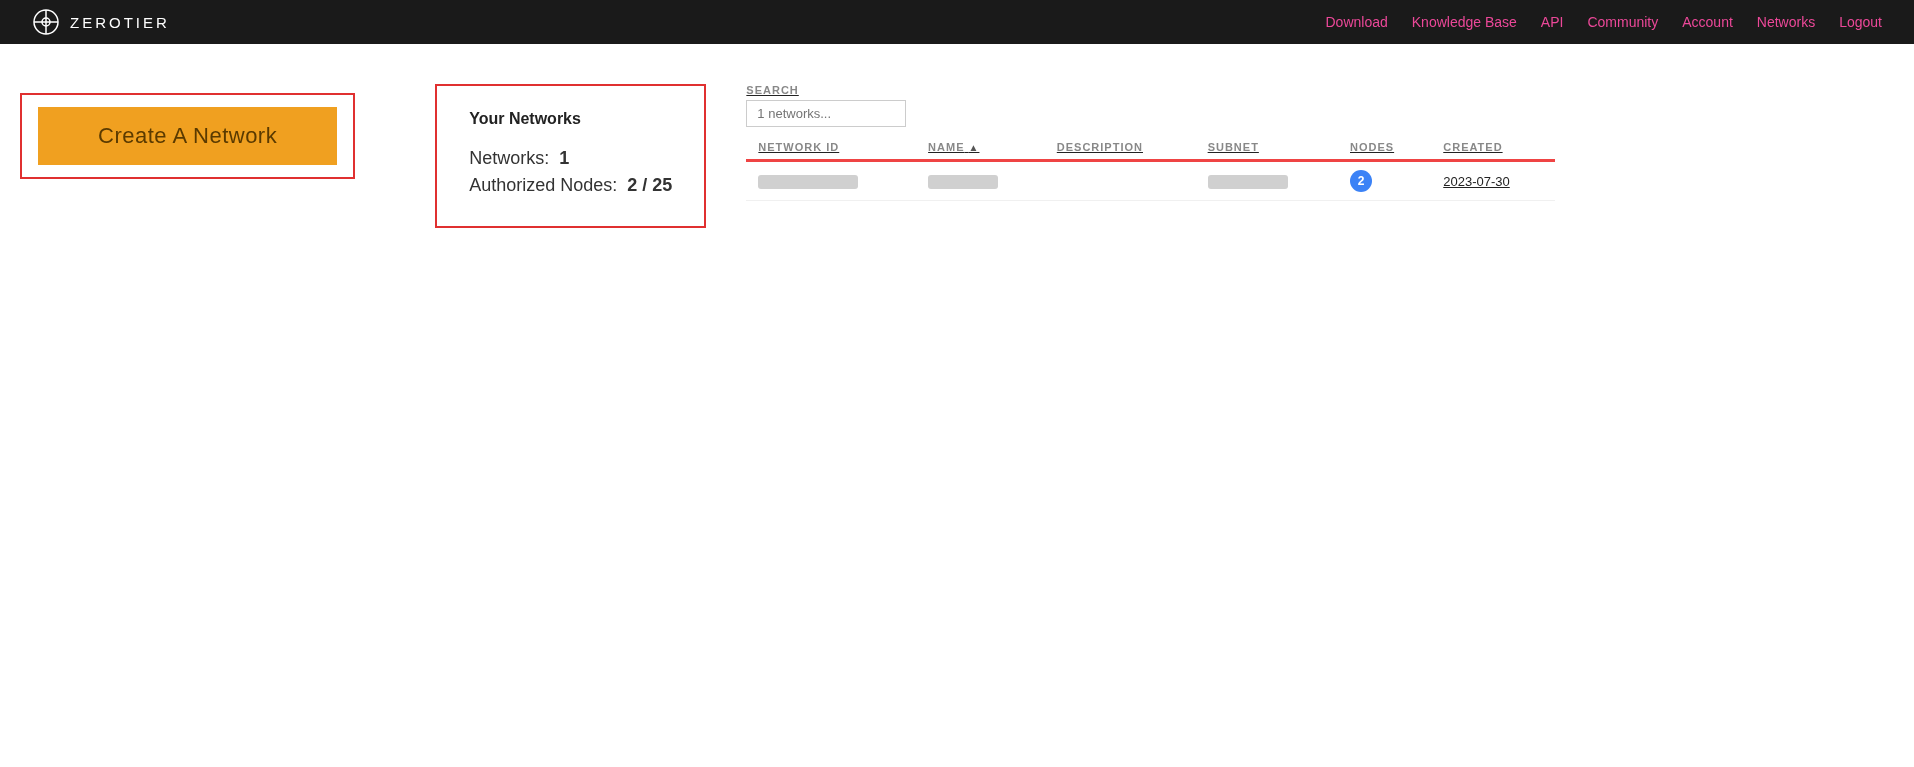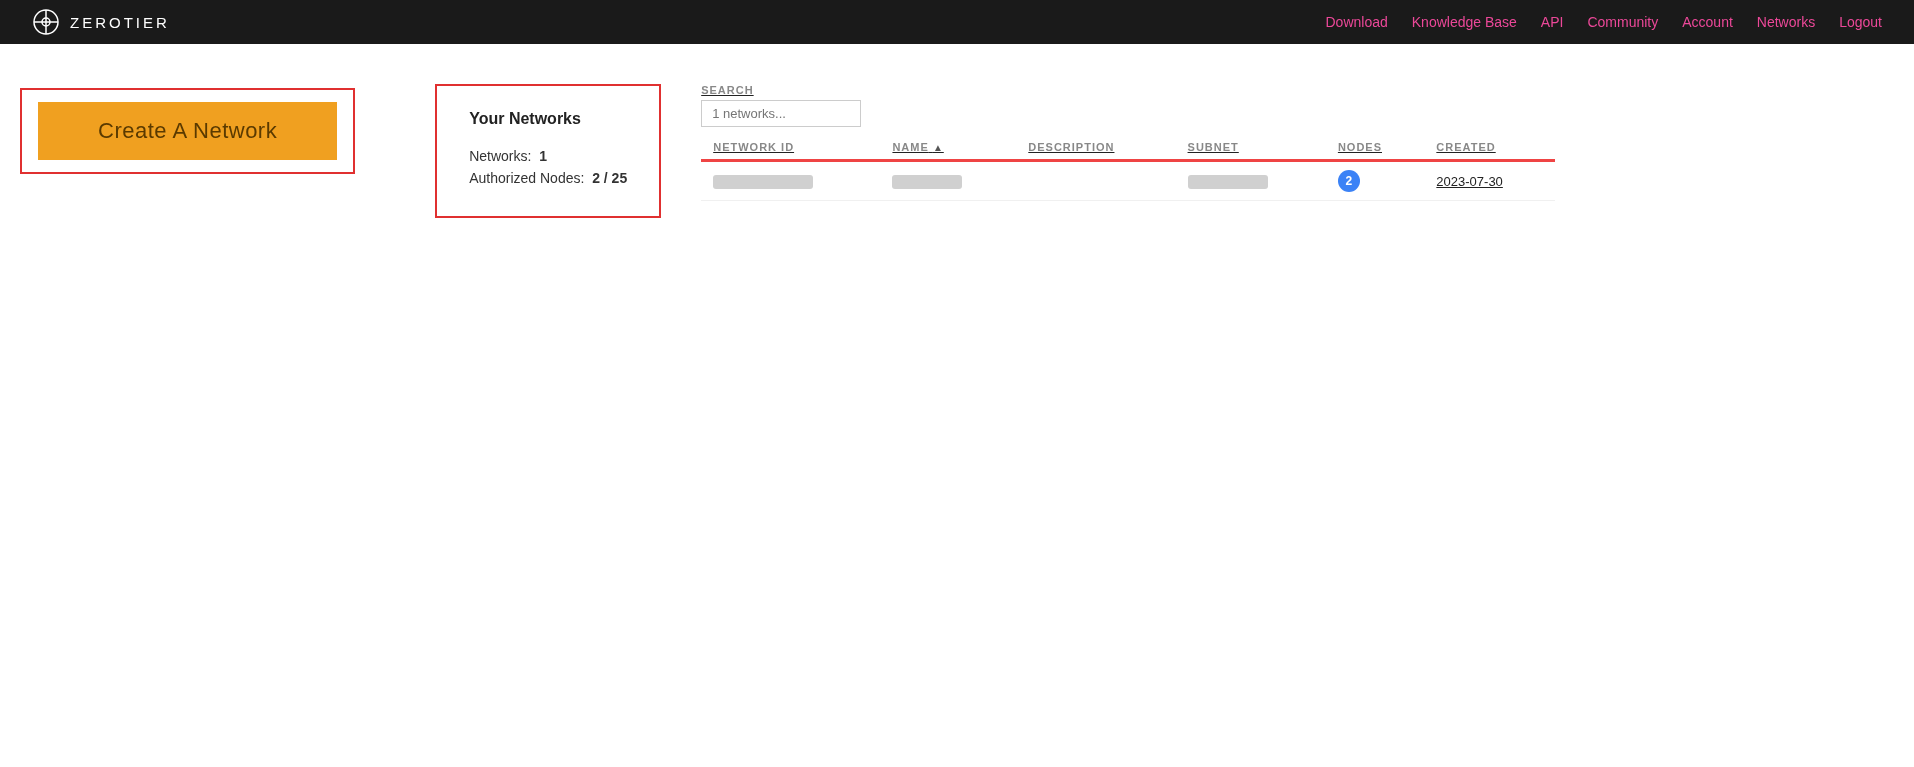--- a/index.html
+++ b/index.html
@@ -89,21 +89,21 @@
       padding: 24px 32px;
       min-width: 200px;
       flex-shrink: 0;
     }
     .your-networks-title {
       font-size: 16px;
       font-weight: 700;
       margin-bottom: 20px;
     }
     .your-networks-stat {
-      font-size: 14px;
+      font-size: 18px;
       margin-bottom: 6px;
       color: #333;
     }
     .your-networks-stat strong {
       font-weight: 700;
     }
 
     
     .network-table-area {
       flex: 1;

